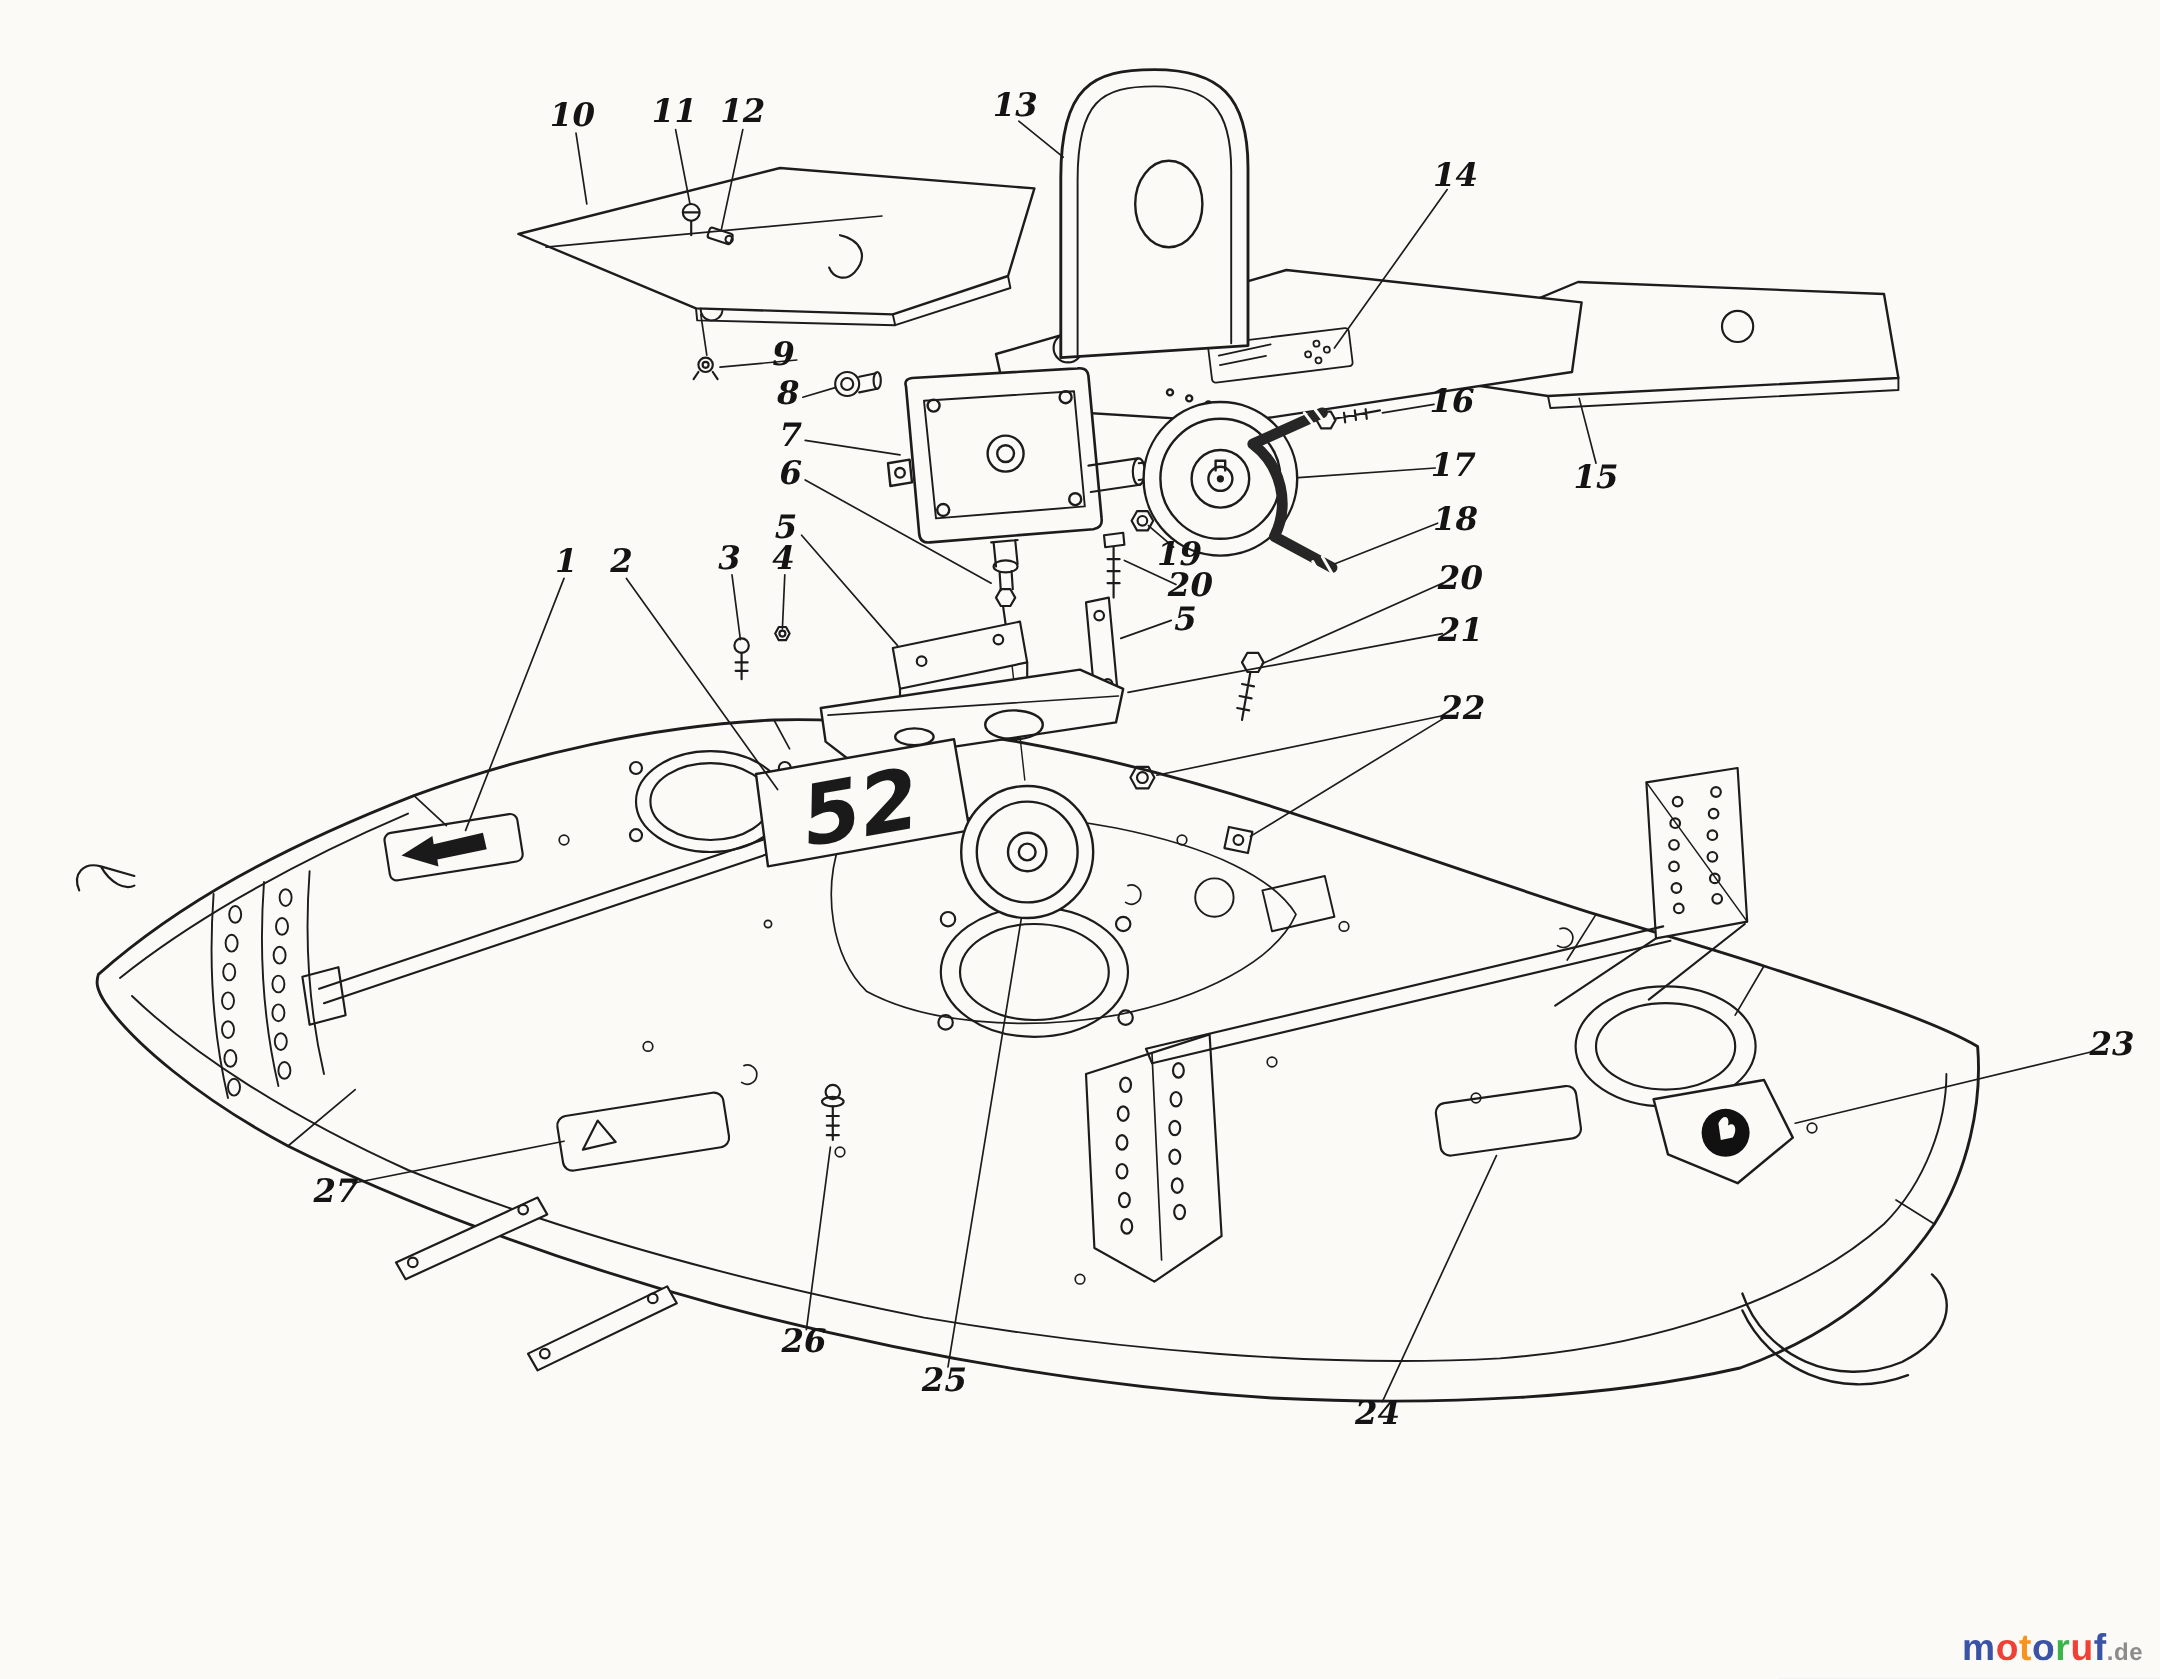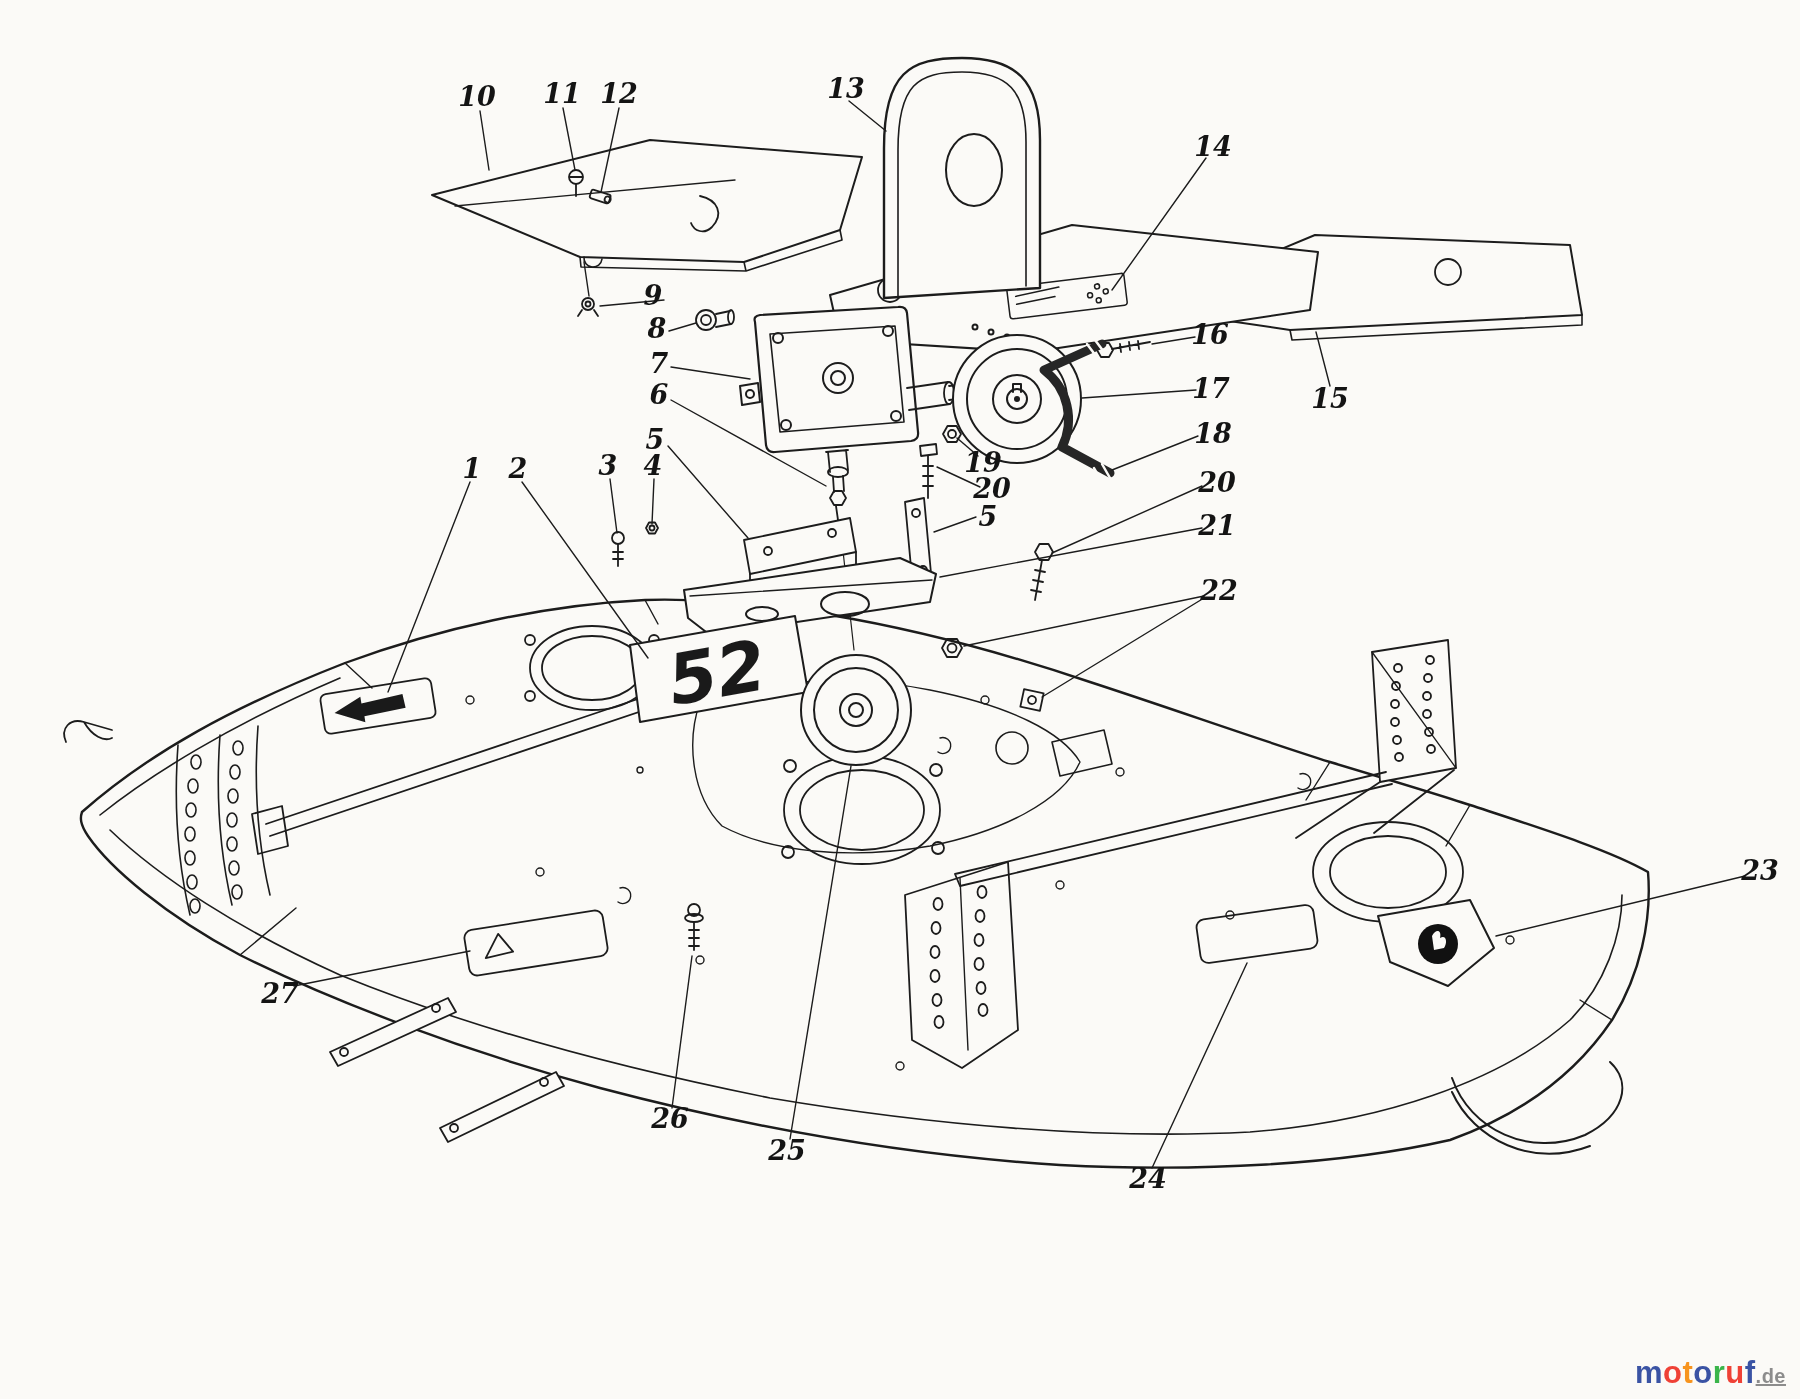--- a/index.html
+++ b/index.html
@@ -428,15 +428,15 @@
     <text class="callout" x="1148" y="1180">24</text>
     <text class="callout" x="787" y="1152">25</text>
     <text class="callout" x="670" y="1120">26</text>
     <text class="callout" x="280" y="995">27</text>
   </g>
 
   <text class="deck-num" x="718" y="678" transform="rotate(-10 718 678)">52</text>
 </svg>
 
 <div class="watermark">
-  <span style="color: rgb(58, 83, 164);">m</span><span style="color: rgb(239, 65, 54);">o</span><span style="color: rgb(247, 148, 30);">t</span><span style="color: rgb(58, 83, 164);">o</span><span style="color: rgb(58, 181, 74);">r</span><span style="color: rgb(239, 65, 54);">u</span><span style="color: rgb(58, 83, 164);">f</span><span class="de" style="color: rgb(140, 140, 140); text-decoration: underline;">.de</span>
+  <span style="color: rgb(58, 83, 164);">m</span><span style="color: rgb(239, 65, 54);">o</span><span style="color: rgb(247, 148, 30);">t</span><span style="color: rgb(58, 83, 164);">o</span><span style="color: rgb(58, 181, 74);">r</span><span style="color: rgb(239, 65, 54);">u</span><span style="color: rgb(58, 83, 164);">f</span><span class="de" style="color: rgb(140, 140, 140);">.de</span>
 </div>
 </div>
 
 </body></html>

